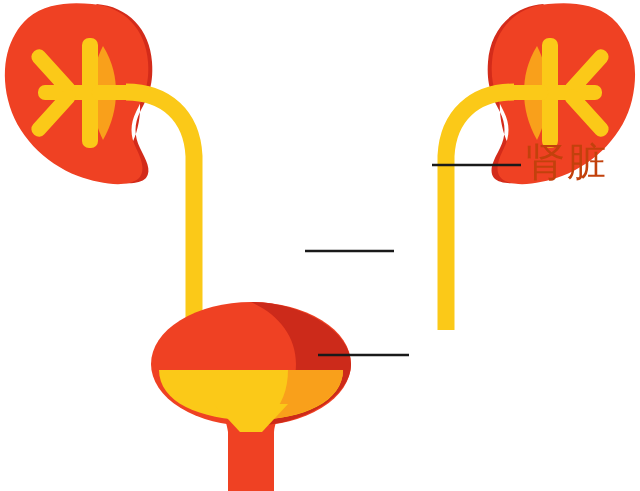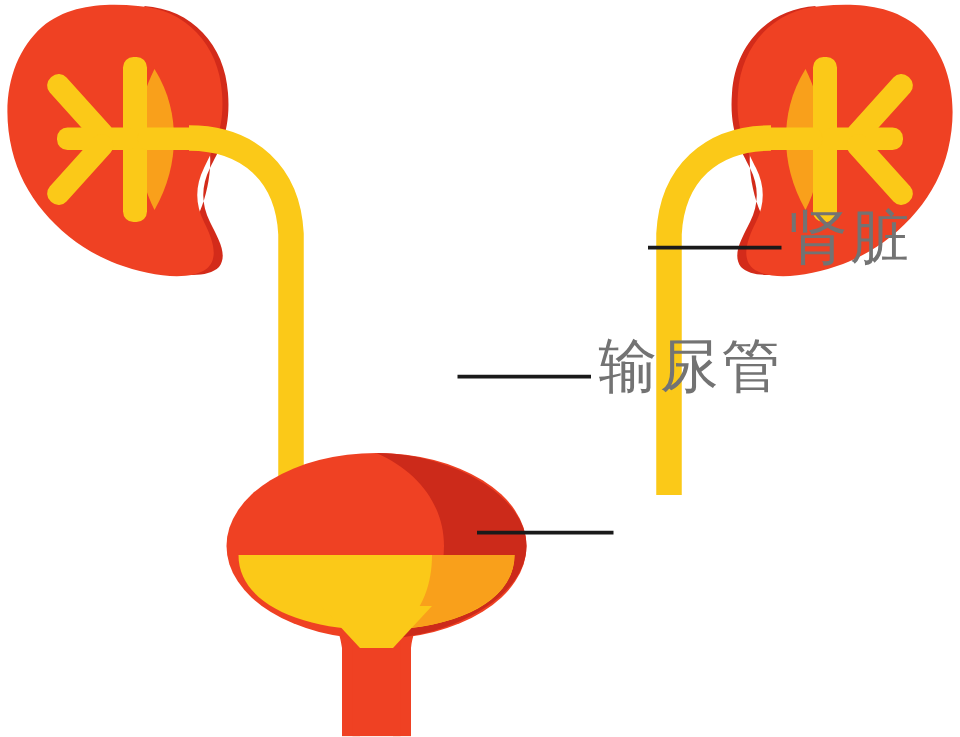--- a/index.html
+++ b/index.html
@@ -20,25 +20,25 @@
   #anatomy-svg {
     position: absolute;
     left: 0;
     top: 0;
     width: 640px;
     height: 491px;
     display: block;
   }
   .label-text {
     position: absolute;
-    font-family: Liberation Mono, monospace;
+    font-family: Liberation Sans, sans-serif;
     font-size: 39px;
     font-weight: 500;
     letter-spacing: 2px;
-    color: #737373;
+    color: #c2410c;
     white-space: nowrap;
     line-height: 1;
   }
   #label-kidney   { left: 526px; top: 142px; }
   #label-ureter   { left: 399px; top: 228px; }
   #label-bladder  { left: 414px; top: 332px; }
 </style>
 </head>
 <body>
 
@@ -164,16 +164,15 @@
       <path fill="#FBC918" d="M 214 404 L 288 404 L 262 432 L 240 432 Z"></path>
     </g>
 
     <line x1="432" y1="165" x2="521" y2="165" stroke="#1A1A1A" stroke-width="2.5"></line>
     <line x1="305" y1="251" x2="394" y2="251" stroke="#1A1A1A" stroke-width="2.5"></line>
     <line x1="318" y1="355" x2="409" y2="355" stroke="#1A1A1A" stroke-width="2.5"></line>
   </svg>
 
   <div class="label-text" id="label-kidney">肾脏</div>
 
-  <div class="label-text" id="label-ureter">输尿管</div>
 
 
 </div>
 
 </body></html>

